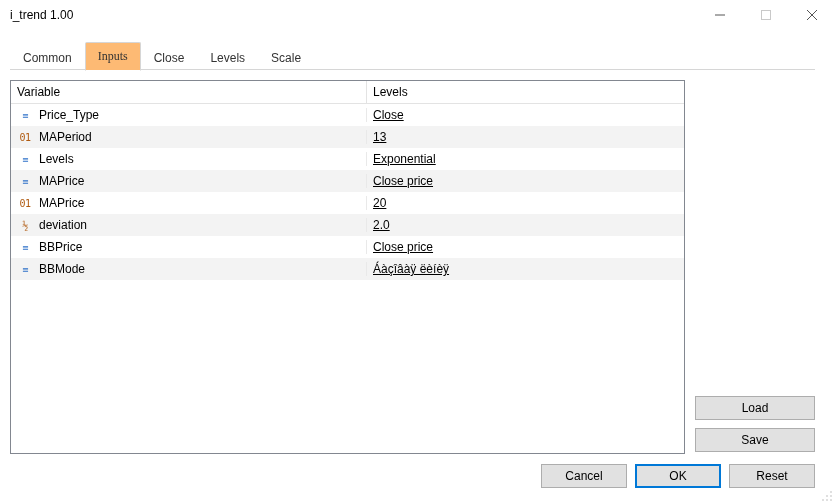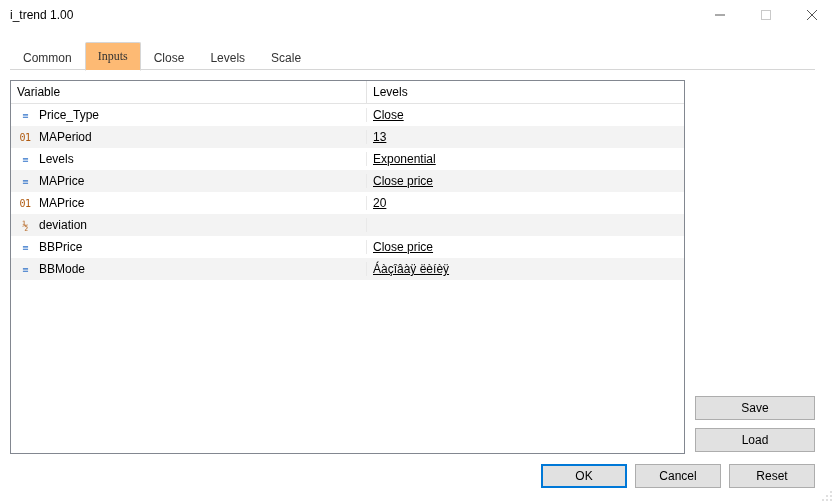--- a/index.html
+++ b/index.html
@@ -266,47 +266,48 @@
               <span class="type-icon type-int">01</span>
               <span>MAPrice</span>
             </div>
             <div class="tcell col-val">20</div>
           </div>
           <div class="trow alt">
             <div class="tcell col-var">
               <span class="type-icon type-float">½</span>
               <span>deviation</span>
             </div>
+            <div class="tcell col-val">2.0</div>
           </div>
           <div class="trow">
             <div class="tcell col-var">
               <span class="type-icon type-enum">≡</span>
               <span>BBPrice</span>
             </div>
             <div class="tcell col-val">Close price</div>
           </div>
           <div class="trow alt">
             <div class="tcell col-var">
               <span class="type-icon type-enum">≡</span>
               <span>BBMode</span>
             </div>
             <div class="tcell col-val">Áàçîâàÿ ëèíèÿ</div>
           </div>
         </div>
     </div>
 
     <div class="sidebtns">
+      <button class="win">Load</button>
       <button class="win">Save</button>
-      <button class="win">Load</button>
     </div>
   </div>
 
   <div class="footer">
+    <button class="win">Cancel</button>
     <button class="win default">OK</button>
-    <button class="win">Cancel</button>
     <button class="win">Reset</button>
   </div>
 
   <svg class="resize-grip" viewBox="0 0 14 14">
     <circle cx="12" cy="4" r="1" fill="#888"></circle>
     <circle cx="8" cy="8" r="1" fill="#888"></circle>
       <circle cx="12" cy="8" r="1" fill="#888"></circle>
     <circle cx="4" cy="12" r="1" fill="#888"></circle>
       <circle cx="8" cy="12" r="1" fill="#888"></circle>
       <circle cx="12" cy="12" r="1" fill="#888"></circle>

